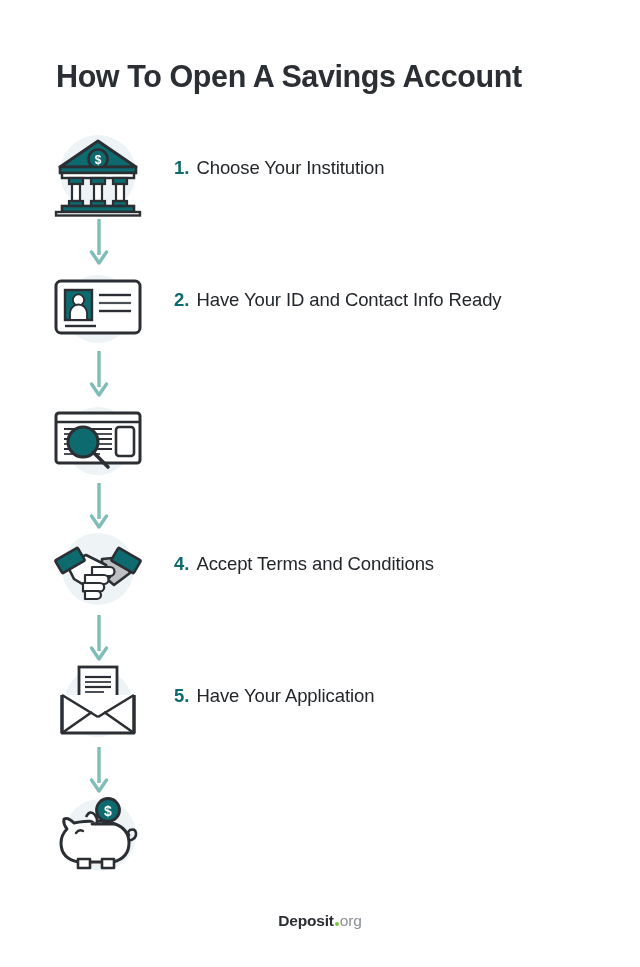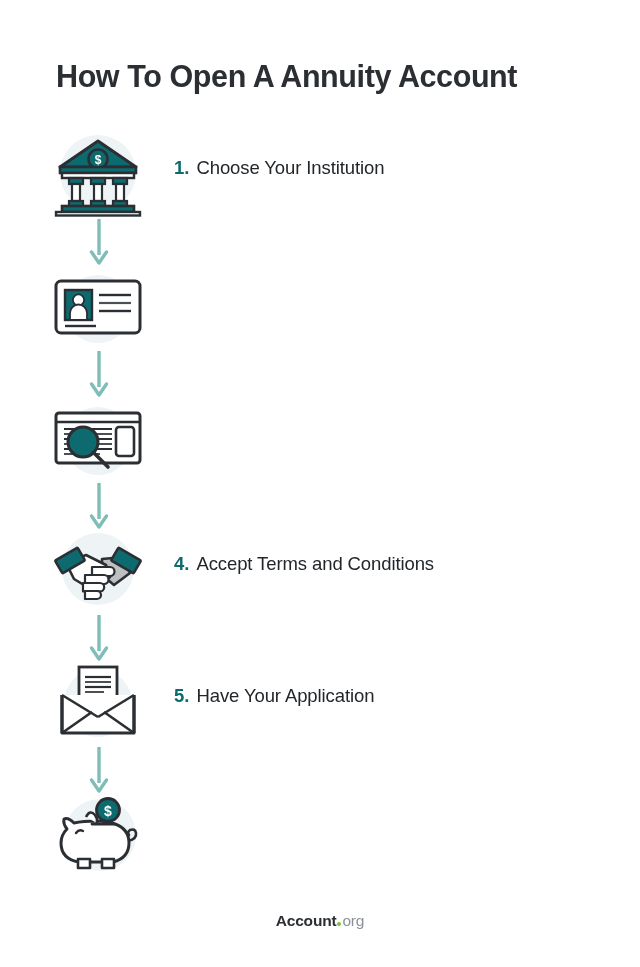--- a/index.html
+++ b/index.html
@@ -111,21 +111,21 @@
     font-size: 15.5px;
     font-weight: normal;
     color: #8a9097;
     letter-spacing: -0.2px;
     text-align: center;
   }
 </style>
 </head>
 <body>
 
-<h1 id="page-title">How To Open A Annuity Account</h1>
+<h1 id="page-title">How To Open A Savings Account</h1>
 
 <div id="steps">
 
   <div class="step">
     <div class="step-icon-wrap">
       <svg viewBox="0 0 92 92">
         <circle cx="46" cy="46" r="38" fill="#eef3f6"></circle>
 
         <path d="M46 14 L84 40 L8 40 Z" fill="#0d6a6e" stroke="#2b2f33" stroke-width="3" stroke-linejoin="round"></path>
 
@@ -170,20 +170,23 @@
         <circle cx="26.5" cy="41" r="5.6" fill="#ffffff" stroke="#2b2f33" stroke-width="1.8"></circle>
         <path d="M18 61 v-7 a8.5 8.5 0 0 1 17 0 v7 z" fill="#ffffff" stroke="#2b2f33" stroke-width="1.8" stroke-linejoin="round"></path>
 
         <line x1="47" y1="36" x2="79" y2="36" stroke="#2b2f33" stroke-width="2.4"></line>
         <line x1="47" y1="44" x2="79" y2="44" stroke="#4a5056" stroke-width="2.2"></line>
         <line x1="47" y1="52" x2="79" y2="52" stroke="#2b2f33" stroke-width="2.4"></line>
 
         <line x1="13" y1="67" x2="44" y2="67" stroke="#2b2f33" stroke-width="2.4"></line>
       </svg>
     </div>
+    <div class="step-text">
+      <span class="step-num">2.</span><span class="step-label">Have Your ID and Contact Info Ready</span>
+    </div>
     <div class="connector">
       <svg viewBox="0 0 22 48" width="22" height="48">
         <line x1="11" y1="0" x2="11" y2="36" stroke="#7fbdb8" stroke-width="3.4"></line>
         <path d="M3.5 33 L11 44 L18.5 33" fill="none" stroke="#7fbdb8" stroke-width="3.4" stroke-linecap="round" stroke-linejoin="round"></path>
       </svg>
     </div>
   </div>
 
   <div class="step">
     <div class="step-icon-wrap">
@@ -299,14 +302,14 @@
 
         <circle cx="56" cy="23" r="11.5" fill="#0d6a6e" stroke="#2b2f33" stroke-width="2.8"></circle>
         <text x="56" y="28.5" font-family="'Liberation Sans',sans-serif" font-size="14" font-weight="bold" fill="#ffffff" text-anchor="middle">$</text>
       </svg>
     </div>
   </div>
 
 </div>
 
 <div id="footer-logo">
-  <span class="logo-name">Account</span><span class="logo-dot"></span><span class="logo-tld">org</span>
+  <span class="logo-name">Deposit</span><span class="logo-dot"></span><span class="logo-tld">org</span>
 </div>
 
 </body></html>

